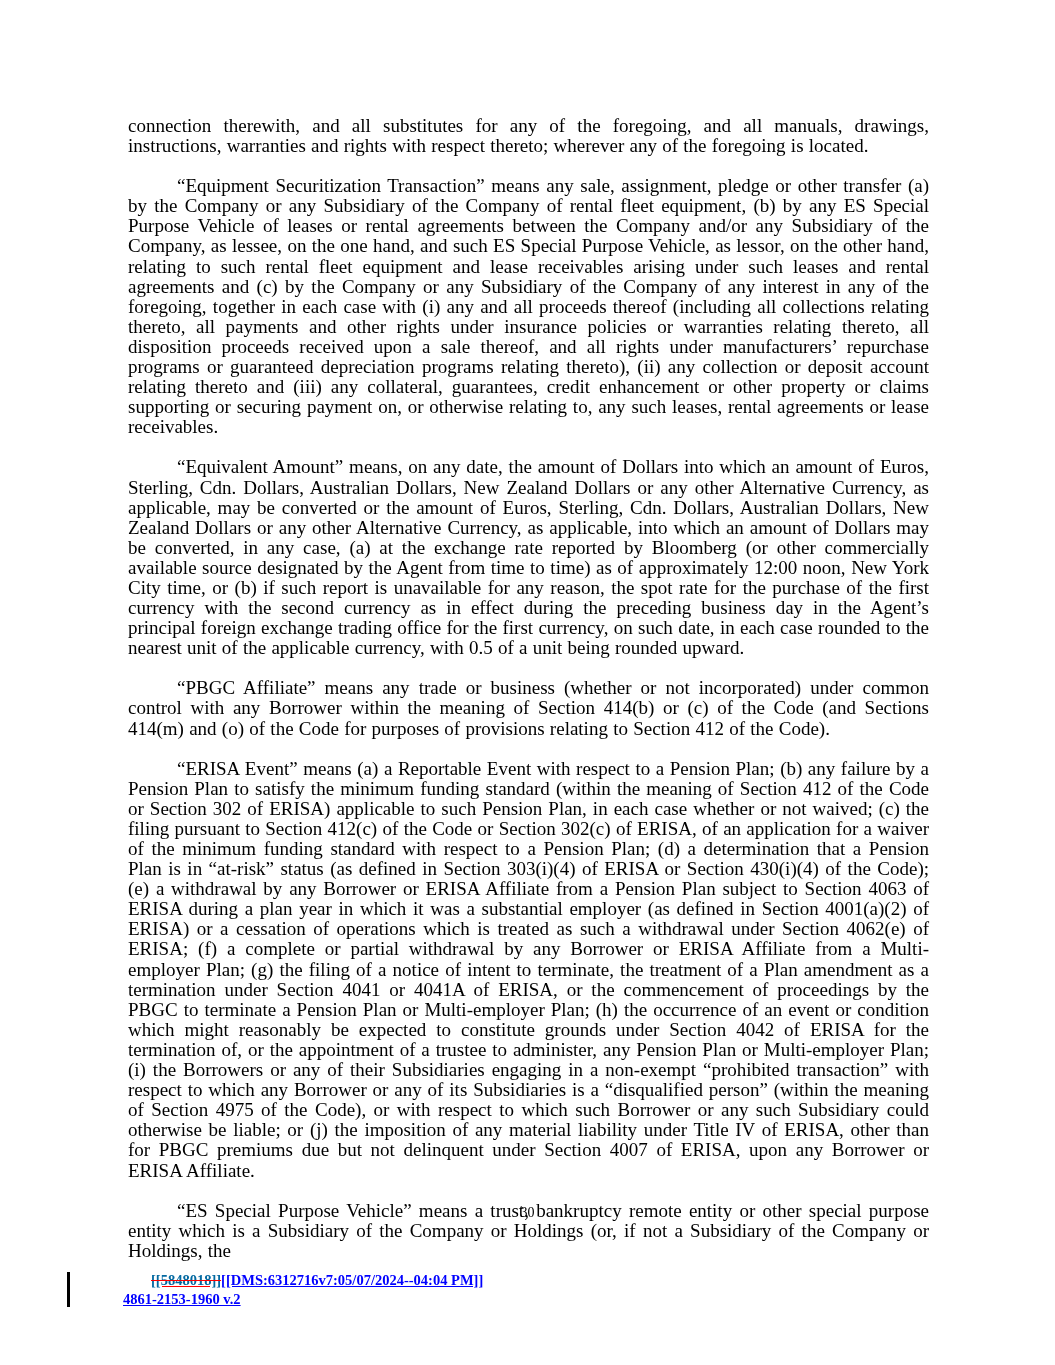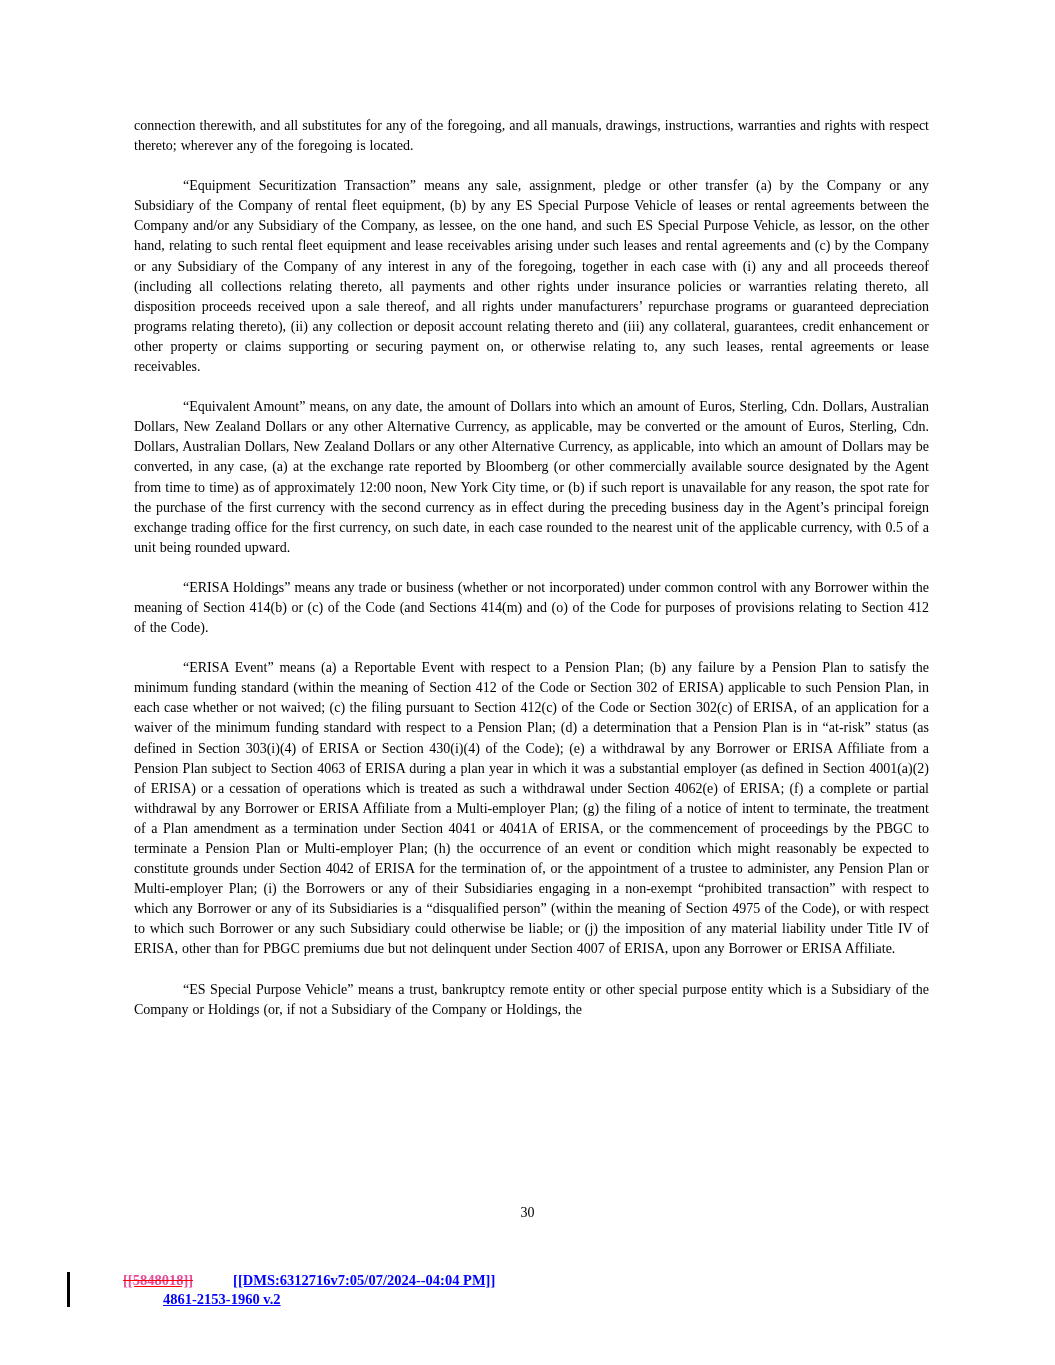--- a/index.html
+++ b/index.html
@@ -19,24 +19,24 @@
     position: absolute;
     inset: 0;
   }
   .content {
     position: absolute;
     left: 123px;
     top: 116px;
     width: 806px;
   }
   p.body-para {
-    font-size: 14px;
+    font-size: 19px;
     line-height: 20.1px;
     text-align: justify;
-    margin: 0 0 20px 11px;
+    margin: 0 0 20px 5px;
     word-spacing: 0.5px;
   }
   p.body-para.indent {
     text-indent: 49px;
   }
   .term {
   }
   .page-number {
     position: absolute;
     top: 1203px;
@@ -49,49 +49,49 @@
   .footer {
     position: absolute;
     left: 123px;
     top: 1271px;
     font-size: 14.5px;
     font-weight: bold;
     line-height: 19px;
     white-space: nowrap;
   }
   .footer .red {
-    color: #ec4899;
+    color: #0369a1;
     text-decoration: underline line-through;
     text-decoration-color: #ff0000;
+    margin-left: 28px;
   }
   .footer .blue {
     color: #0000ff;
     text-decoration: underline;
     text-decoration-color: #0000ff;
-    padding-left: 40px;
   }
   .change-bar {
     position: absolute;
     left: 67px;
     top: 1272px;
     width: 3px;
     height: 35px;
     background: #000000;
   }
 </style>
 </head>
 <body>
 
 <div class="page">
 
   <div class="content" id="paragraphs">
       <p class="body-para"><span>connection therewith, and all substitutes for any of the foregoing, and all manuals, drawings, instructions, warranties and rights with respect thereto; wherever any of the foregoing is located.</span></p>
       <p class="body-para indent"><span>“</span><span class="term">Equipment Securitization Transaction</span><span>” means any sale, assignment, pledge or other transfer (a) by the Company or any Subsidiary of the Company of rental fleet equipment, (b) by any ES Special Purpose Vehicle of leases or rental agreements between the Company and/or any Subsidiary of the Company, as lessee, on the one hand, and such ES Special Purpose Vehicle, as lessor, on the other hand, relating to such rental fleet equipment and lease receivables arising under such leases and rental agreements and (c) by the Company or any Subsidiary of the Company of any interest in any of the foregoing, together in each case with (i) any and all proceeds thereof (including all collections relating thereto, all payments and other rights under insurance policies or warranties relating thereto, all disposition proceeds received upon a sale thereof, and all rights under manufacturers’ repurchase programs or guaranteed depreciation programs relating thereto), (ii) any collection or deposit account relating thereto and (iii) any collateral, guarantees, credit enhancement or other property or claims supporting or securing payment on, or otherwise relating to, any such leases, rental agreements or lease receivables.</span></p>
       <p class="body-para indent"><span>“</span><span class="term">Equivalent Amount</span><span>” means, on any date, the amount of Dollars into which an amount of Euros, Sterling, Cdn. Dollars, Australian Dollars, New Zealand Dollars or any other Alternative Currency, as applicable, may be converted or the amount of Euros, Sterling, Cdn. Dollars, Australian Dollars, New Zealand Dollars or any other Alternative Currency, as applicable, into which an amount of Dollars may be converted, in any case, (a) at the exchange rate reported by Bloomberg (or other commercially available source designated by the Agent from time to time) as of approximately 12:00 noon, New York City time, or (b) if such report is unavailable for any reason, the spot rate for the purchase of the first currency with the second currency as in effect during the preceding business day in the Agent’s principal foreign exchange trading office for the first currency, on such date, in each case rounded to the nearest unit of the applicable currency, with 0.5 of a unit being rounded upward.</span></p>
-      <p class="body-para indent"><span>“</span><span class="term">ERISA Holdings</span><span>” means any trade or business (whether or not incorporated) under common control with any Borrower within the meaning of Section 414(b) or (c) of the Code (and Sections 414(m) and (o) of the Code for purposes of provisions relating to Section 412 of the Code).</span></p>
+      <p class="body-para indent"><span>“</span><span class="term">PBGC Affiliate</span><span>” means any trade or business (whether or not incorporated) under common control with any Borrower within the meaning of Section 414(b) or (c) of the Code (and Sections 414(m) and (o) of the Code for purposes of provisions relating to Section 412 of the Code).</span></p>
       <p class="body-para indent"><span>“</span><span class="term">ERISA Event</span><span>” means (a) a Reportable Event with respect to a Pension Plan; (b) any failure by a Pension Plan to satisfy the minimum funding standard (within the meaning of Section 412 of the Code or Section 302 of ERISA) applicable to such Pension Plan, in each case whether or not waived; (c) the filing pursuant to Section 412(c) of the Code or Section 302(c) of ERISA, of an application for a waiver of the minimum funding standard with respect to a Pension Plan; (d) a determination that a Pension Plan is in “at-risk” status (as defined in Section 303(i)(4) of ERISA or Section 430(i)(4) of the Code); (e) a withdrawal by any Borrower or ERISA Affiliate from a Pension Plan subject to Section 4063 of ERISA during a plan year in which it was a substantial employer (as defined in Section 4001(a)(2) of ERISA) or a cessation of operations which is treated as such a withdrawal under Section 4062(e) of ERISA; (f) a complete or partial withdrawal by any Borrower or ERISA Affiliate from a Multi-employer Plan; (g) the filing of a notice of intent to terminate, the treatment of a Plan amendment as a termination under Section 4041 or 4041A of ERISA, or the commencement of proceedings by the PBGC to terminate a Pension Plan or Multi-employer Plan; (h) the occurrence of an event or condition which might reasonably be expected to constitute grounds under Section 4042 of ERISA for the termination of, or the appointment of a trustee to administer, any Pension Plan or Multi-employer Plan; (i) the Borrowers or any of their Subsidiaries engaging in a non-exempt “prohibited transaction” with respect to which any Borrower or any of its Subsidiaries is a “disqualified person” (within the meaning of Section 4975 of the Code), or with respect to which such Borrower or any such Subsidiary could otherwise be liable; or (j) the imposition of any material liability under Title IV of ERISA, other than for PBGC premiums due but not delinquent under Section 4007 of ERISA, upon any Borrower or ERISA Affiliate.</span></p>
       <p class="body-para indent"><span>“</span><span class="term">ES Special Purpose Vehicle</span><span>” means a trust, bankruptcy remote entity or other special purpose entity which is a Subsidiary of the Company or Holdings (or, if not a Subsidiary of the Company or Holdings, the</span></p>
     </div>
 
   <div class="page-number">30</div>
 
   <div class="change-bar"></div>
 
   <div class="footer">
     <div>

